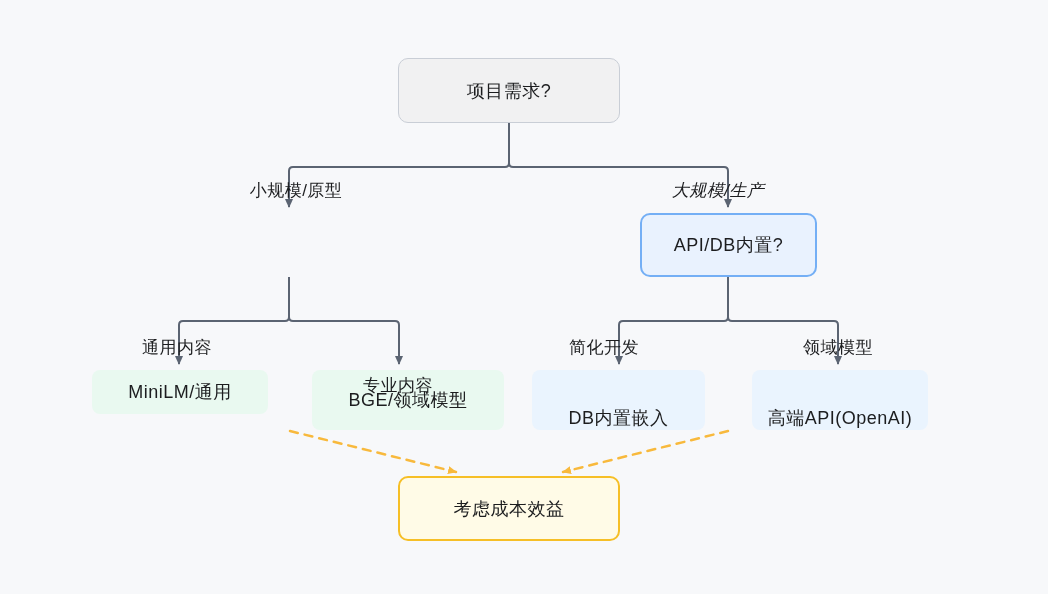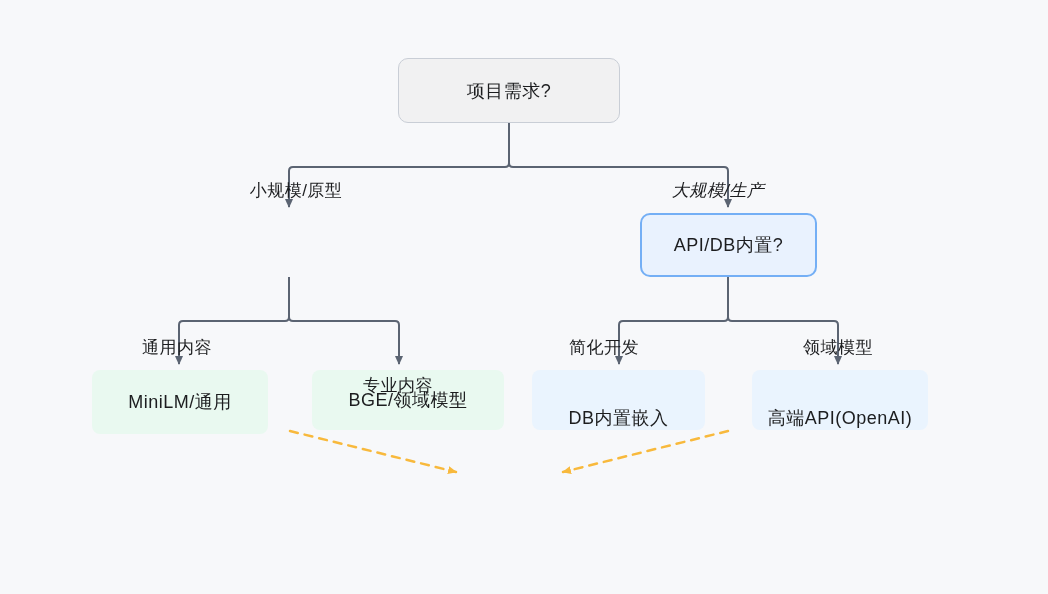--- a/index.html
+++ b/index.html
@@ -92,36 +92,39 @@
 
   <div class="node n-root" style="left:398px; top:58px; width:222px; height:65px;">
     <span>项目需求?</span>
   </div>
 
 
   <div class="node n-blue" style="left:640px; top:213px; width:177px; height:64px;">
     <span>API/DB内置?</span>
   </div>
 
-  <div class="node n-leaf-green" style="left:92px; top:370px; width:176px; height:64px;">
+  <div class="node n-leaf-green" style="left:92px; top:370px; width:176px; height:44px;">
     <span>MiniLM/通用</span>
   </div>
 
   <div class="node n-leaf-green" style="left:312px; top:370px; width:192px; height:60px;">
     <span>BGE/领域模型</span>
   </div>
 
   <div class="node n-leaf-blue" style="left:532px; top:370px; width:173px; height:60px;">
     <span>DB内置嵌入</span>
   </div>
 
   <div class="node n-leaf-blue" style="left:752px; top:370px; width:176px; height:60px;">
     <span>高端API(OpenAI)</span>
   </div>
 
+  <div class="node n-cost" style="left:398px; top:476px; width:222px; height:65px;">
+    <span>考虑成本效益</span>
+  </div>
 
   <span class="edge-label" style="left:296px; top:190px;">小规模/原型</span>
   <span class="edge-label" style="left:718px; top:190px;font-style:italic;">大规模/生产</span>
   <span class="edge-label" style="left:177px; top:347px;">通用内容</span>
   <span class="edge-label" style="left:398px; top:347px;margin-top:38px;">专业内容</span>
   <span class="edge-label" style="left:604px; top:347px;">简化开发</span>
   <span class="edge-label" style="left:838px; top:347px;">领域模型</span>
 
 </div>
 

